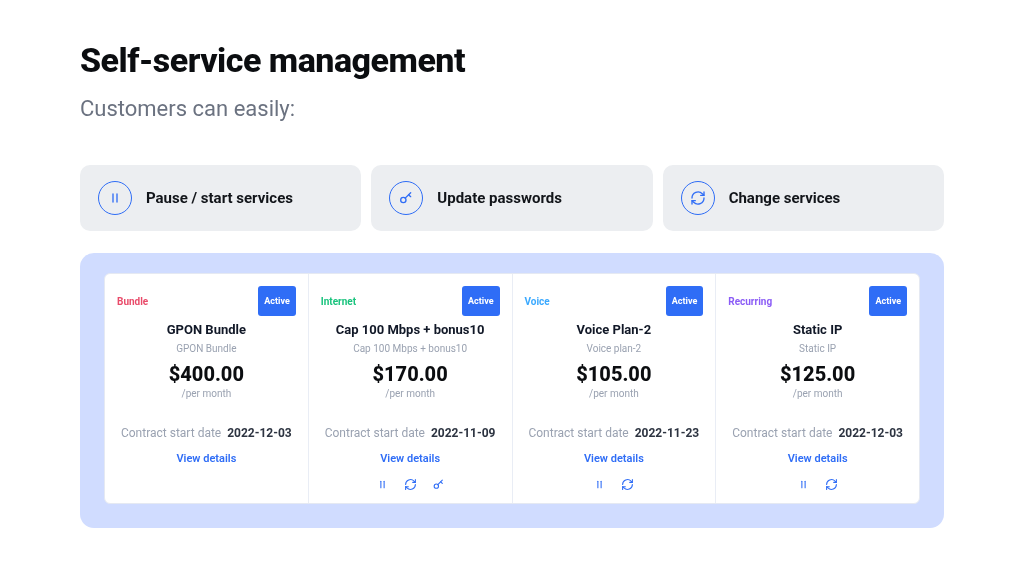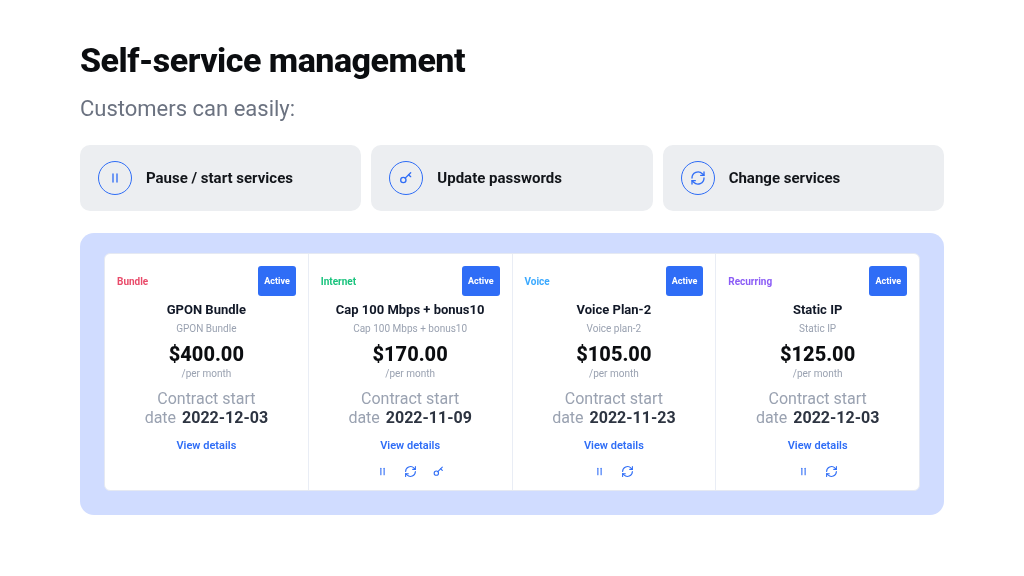--- a/index.html
+++ b/index.html
@@ -18,21 +18,21 @@
   }
   .subtitle {
     font-size: 22px;
     color: #6b7280;
     margin-top: 16px;
     font-weight: 400;
   }
   .actions-row {
     display: flex;
     gap: 10px;
-    margin-top: 24px;
+    margin-top: 44px;
   }
   .action-card {
     flex: 1;
     background: #eceef1;
     border-radius: 10px;
     padding: 16px 18px;
     display: flex;
     align-items: center;
     gap: 14px;
   }
@@ -106,23 +106,23 @@
     font-weight: 800;
     color: #0b0d10;
     margin-top: 2px;
   }
   .price-unit {
     font-size: 10px;
     color: #9aa2b1;
     margin-top: -4px;
   }
   .contract-row {
-    font-size: 16px;
+    font-size: 12px;
     color: #9aa2b1;
-    margin-top: 4px;
+    margin-top: 21px;
   }
   .contract-row .date {
     color: #2d3441;
     font-weight: 700;
     margin-left: 6px;
   }
   .view-link {
     font-size: 11px;
     font-weight: 600;
     color: #2f6df6;

